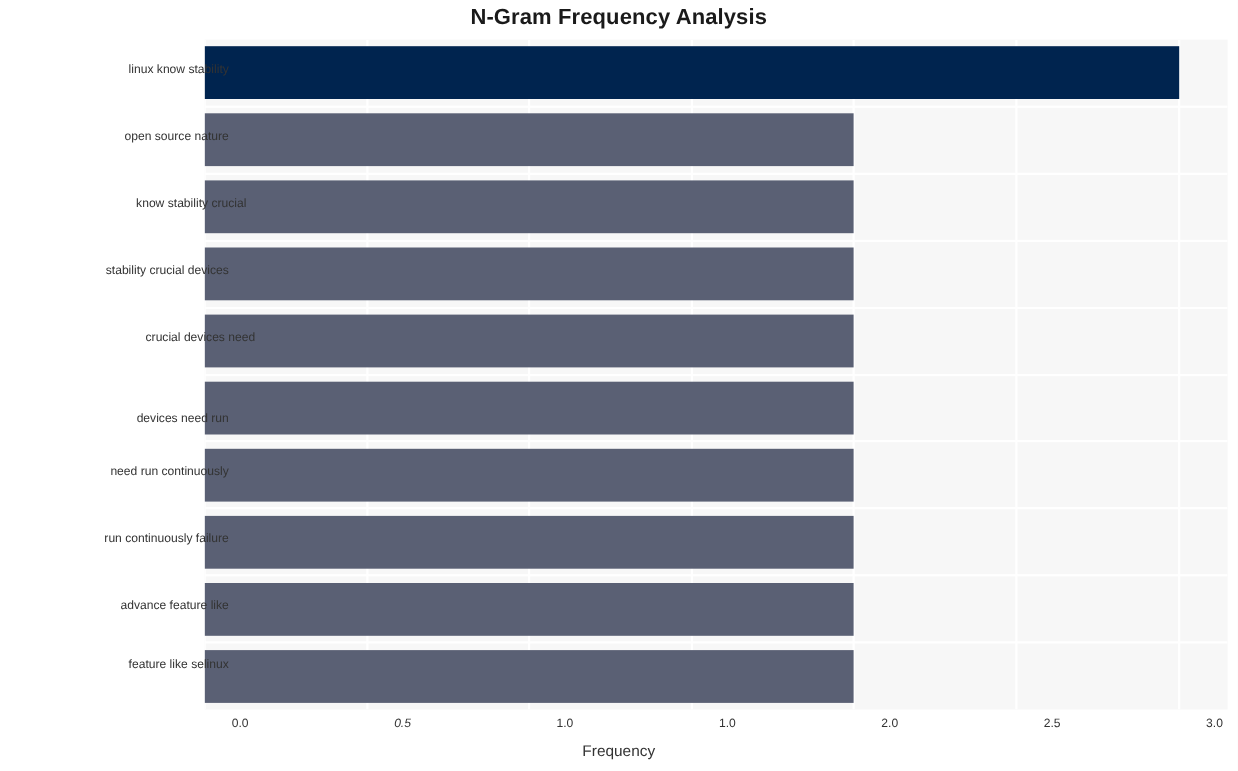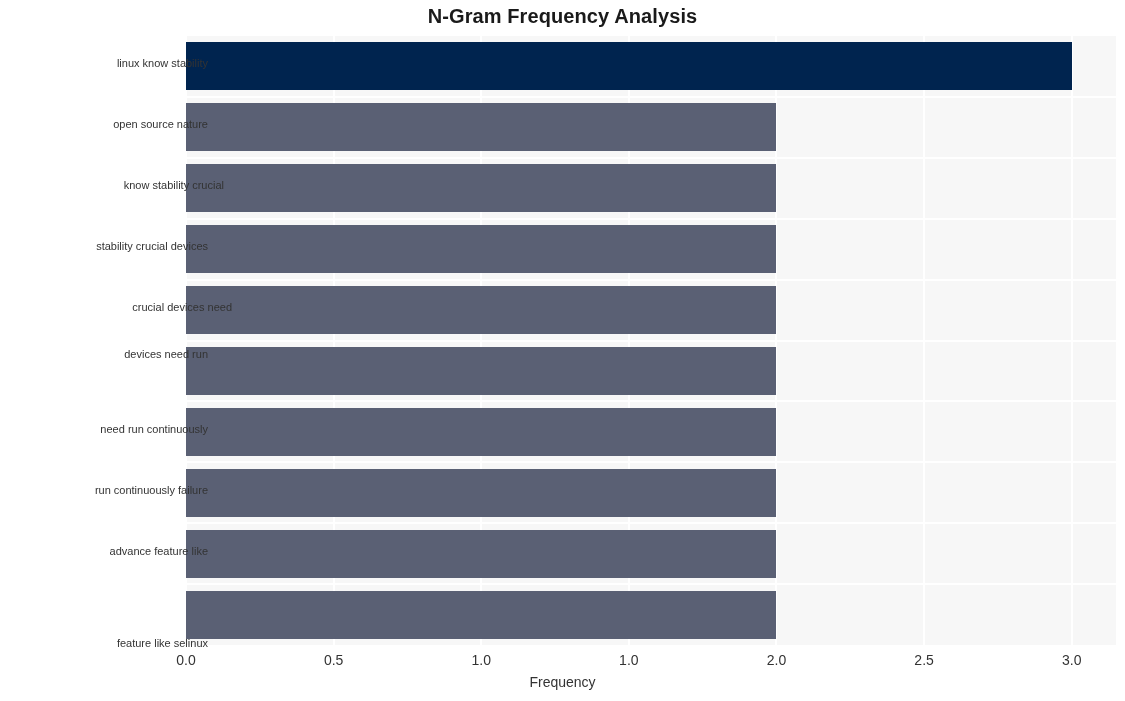--- a/index.html
+++ b/index.html
@@ -66,22 +66,22 @@
     text-align: right;
     font-size: 11px;
     color: #333333;
     white-space: nowrap;
     margin-left: 32px;
   }
   .xtick-label {
     position: absolute;
     top: 652px;
     width: 80px;
-    text-align: center;
-    font-size: 14px;
+    text-align: right;
+    font-size: 11px;
     color: #333333;
   }
   #xaxis-title {
     position: absolute;
     top: 674px;
     left: 0;
     width: 1125px;
     text-align: center;
     font-size: 14px;
     color: #333333;
@@ -129,29 +129,29 @@
         <div class="bar" title="feature like selinux: 2" style="top: 554.55px; width: 590.476px; background: rgb(90, 96, 116);"></div>
       </div>
   </div>
 
   <div id="ylabels">
       <div class="ylabel" style="top: 57.45px;">linux know stability</div>
       <div class="ylabel" style="top: 118.35px;">open source nature</div>
       <div class="ylabel" style="top: 179.25px; padding-left: 16px;">know stability crucial</div>
       <div class="ylabel" style="top: 240.15px;">stability crucial devices</div>
       <div class="ylabel" style="top: 301.05px; padding-left: 24px;">crucial devices need</div>
-      <div class="ylabel" style="top: 348px;">devices need run</div>
+      <div class="ylabel" style="top: 375px;">devices need run</div>
       <div class="ylabel" style="top: 422.85px; text-align: right;">need run continuously</div>
       <div class="ylabel" style="top: 483.75px;">run continuously failure</div>
       <div class="ylabel" style="top: 544.65px;">advance feature like</div>
-      <div class="ylabel" style="top: 637px;">feature like selinux</div>
+      <div class="ylabel" style="top: 598px;">feature like selinux</div>
     </div>
   <div id="xlabels">
       <div class="xtick-label" style="left: 146px;">0.0</div>
-      <div class="xtick-label" style="left: 293.619px;">0.5</div>
+      <div class="xtick-label" style="left: 293.619px; font-style: italic;">0.5</div>
       <div class="xtick-label" style="left: 441.238px;">1.0</div>
       <div class="xtick-label" style="left: 588.857px;">1.0</div>
       <div class="xtick-label" style="left: 736.476px;">2.0</div>
       <div class="xtick-label" style="left: 884.095px;">2.5</div>
       <div class="xtick-label" style="left: 1031.71px;">3.0</div>
     </div>
 
   <div id="xaxis-title"><span>Frequency</span></div>
 
 </div>

